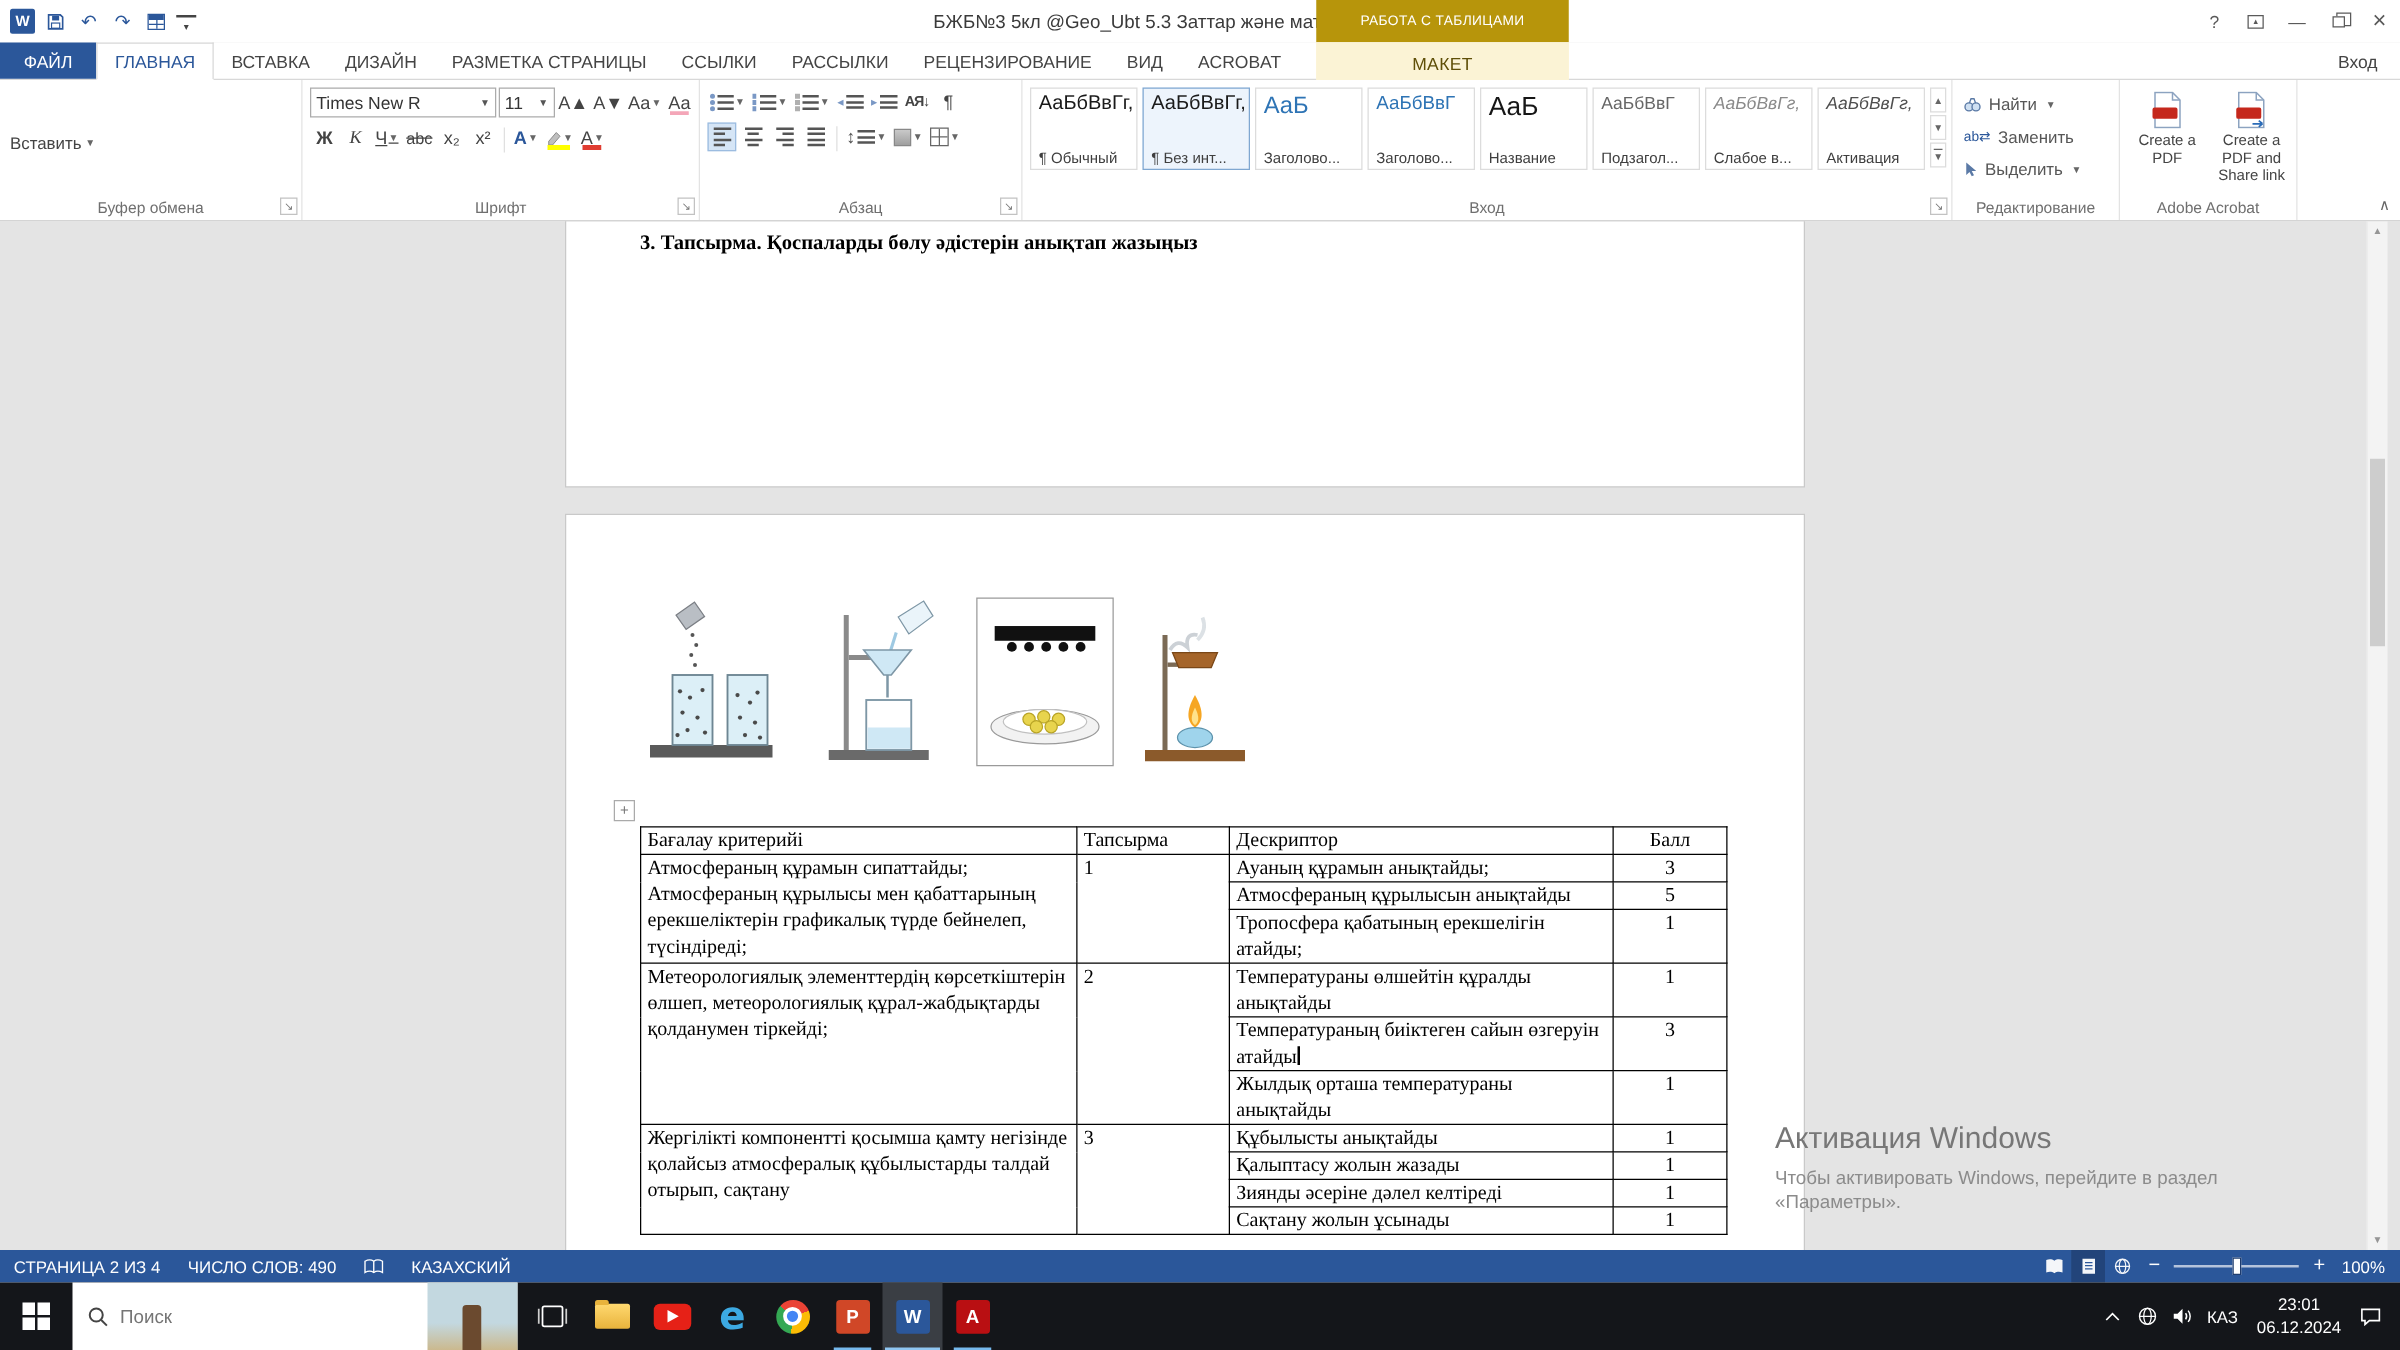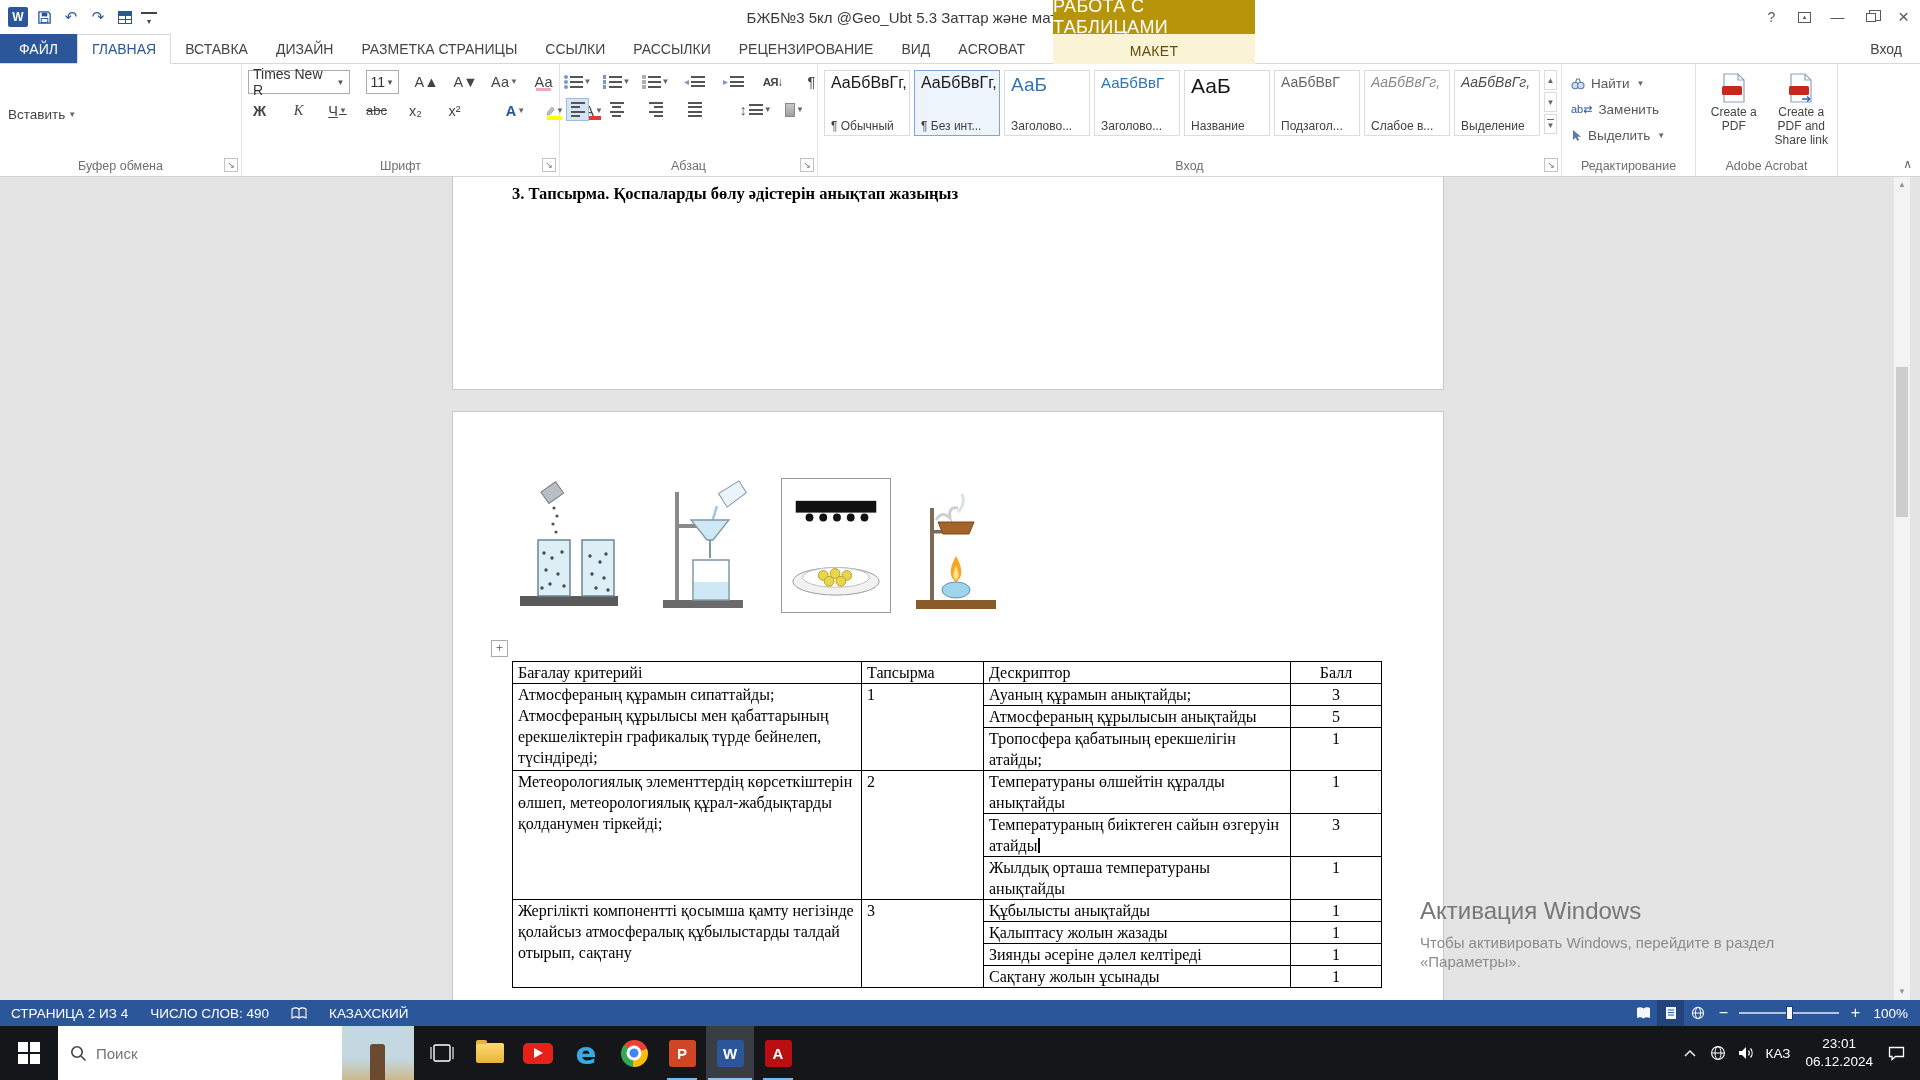--- a/index.html
+++ b/index.html
@@ -11,21 +11,21 @@
   .titlebar{position:absolute;top:0;left:0;right:0;height:34px;background:#FFFFFF;display:flex;align-items:center}
   .qat{display:flex;align-items:center;gap:5px;padding-left:8px;z-index:2}
   .word-logo{width:20px;height:20px;background:#2B579A;color:#fff;font-weight:bold;font-size:12px;display:flex;align-items:center;justify-content:center;border-radius:2px}
   .qbtn{width:22px;height:22px;display:flex;align-items:center;justify-content:center;color:#2B579A;font-size:15px}
   .qmore{width:16px;height:14px;display:flex;align-items:flex-end;justify-content:center;border-top:2px solid #444;color:#444;font-size:8px;margin-top:4px}
   .grid-ic{width:14px;height:13px;border:1px solid #2B579A;background:
     linear-gradient(#2B579A,#2B579A) 50% 0/100% 4px no-repeat,
     linear-gradient(#2B579A,#2B579A) 50% 50%/1px 100% no-repeat,
     linear-gradient(#2B579A,#2B579A) 0 70%/100% 1px no-repeat}
   .tb-title{position:absolute;left:0;right:0;text-align:center;font-size:15px;color:#3A3A3A;pointer-events:none}
-  .contextual{position:absolute;left:1053px;width:202px;top:0;height:34px;background:#B7950B;color:#fff;font-size:18px;display:flex;align-items:center;justify-content:center;letter-spacing:.3px}
+  .contextual{position:absolute;left:1053px;width:202px;top:0;height:34px;background:#B7950B;color:#fff;font-size:11px;display:flex;align-items:center;justify-content:center;letter-spacing:.3px}
   .win-controls{position:absolute;right:0;top:0;height:34px;display:flex;z-index:2}
   .wbtn{width:33px;height:34px;display:flex;align-items:center;justify-content:center;color:#5A5A5A;font-size:14px}
   .wbtn.close{font-size:19px}
   .restore-ic{width:10px;height:9px;border:1px solid #5A5A5A;position:relative;background:#fff}
   .restore-ic::before{content:'';position:absolute;left:2px;top:-4px;width:10px;height:9px;border:1px solid #5A5A5A;z-index:-1}
   .ribdisp-ic{width:13px;height:11px;border:1px solid #5A5A5A;display:flex;align-items:center;justify-content:center;font-size:7px;color:#5A5A5A}
 
   
   .tabrow{position:absolute;top:34px;left:0;right:0;height:30px;background:#fff;display:flex;align-items:stretch;border-bottom:1px solid #D8D8D8}
   .tab-list{display:flex;align-items:stretch}
@@ -49,21 +49,21 @@
   .rfill{flex:1;position:relative}
   .collapse{position:absolute;right:8px;bottom:5px;color:#666;font-size:12px}
 
   .paste-btn{width:58px;height:86px;display:flex;flex-direction:row;align-items:center;gap:2px;padding-top:3px;font-size:13.5px;color:#444}
   .clip-col{display:flex;flex-direction:column;gap:4px;margin-left:6px;margin-top:3px}
   .small-btn{display:flex;align-items:center;gap:6px;height:22px;font-size:13.5px;color:#575757;padding:0 3px;white-space:nowrap}
   .carr{font-size:8px;color:#666;margin-left:1px}
   .ic-copy{width:11px;height:13px;border:1px solid #8C9FB7;background:#fff;box-shadow:-3px 3px 0 -1px #fff,-3px 3px 0 0 #8C9FB7;margin-left:3px}
 
   .font-rows,.par-rows{display:flex;flex-direction:column;gap:5px}
-  .rowflex{display:flex;align-items:flex-start;gap:16px}
+  .rowflex{display:flex;align-items:flex-end;gap:2px}
   .combo{height:24px;border:1px solid #ABABAB;background:#fff;display:flex;align-items:center;justify-content:space-between;padding:0 4px;font-size:14px;color:#333}
   .combo .carr{color:#555}
   .c-family{width:162px}
   .c-size{width:48px}
   .btn{min-width:23px;height:23px;display:flex;align-items:center;justify-content:center;font-size:14.5px;color:#444;padding:0 2px;position:relative}
   .btn.pressed{background:#D5E5F6;border:1px solid #9CBCE0}
   .b-bold{font-weight:bold}
   .b-italic{font-style:italic;font-family:"Liberation Serif",serif}
   .b-under{text-decoration:underline}
   .b-strike{text-decoration:line-through;font-size:13px}
@@ -422,21 +422,21 @@
           <div class="style-card subtitle">
             <div class="sample">АаБбВвГ</div>
             <div class="slabel">Подзагол...</div>
           </div>
           <div class="style-card em">
             <div class="sample">АаБбВвГг,</div>
             <div class="slabel">Слабое в...</div>
           </div>
           <div class="style-card em2">
             <div class="sample">АаБбВвГг,</div>
-            <div class="slabel">Выделение</div>
+            <div class="slabel">Активация</div>
           </div>
         </div>
       <div class="gal-arrows">
         <div>▲</div>
         <div>▼</div>
         <div class="gal-more">
             <span>▼</span>
           </div>
       </div>
       <div class="grp-label">Вход</div>

